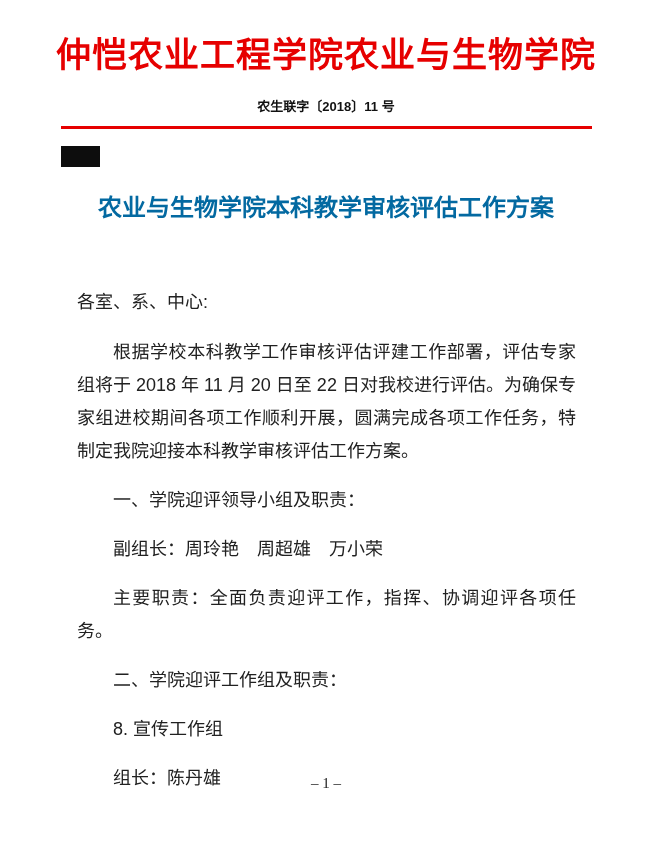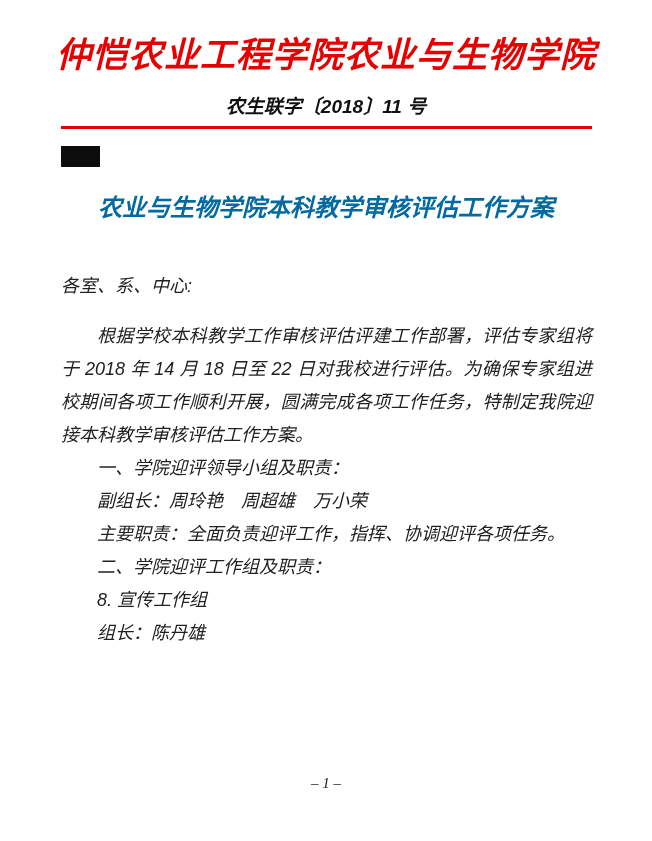--- a/index.html
+++ b/index.html
@@ -1,20 +1,20 @@
 <!DOCTYPE html>
 <html lang="zh-CN" style="--accent: #e60000; --text: #212121; --mark: #0d0d0d;"><head>
 <meta charset="utf-8">
 <style>
   :root{
     --accent:#e60000;
     --text:#212121;
     --mark:#0d0d0d;
   }
-  *{margin:0;padding:0;box-sizing:border-box;font-style:italic;}
+  *{margin:0;padding:0;box-sizing:border-box;}
   html,body{background:#ffffff;}
   .page{
     position:relative;
     width:652px;
     height:841px;
     margin:0 auto;
     background:#ffffff;
     overflow:hidden;
     font-family:"Liberation Sans","DejaVu Sans",sans-serif;
   }
@@ -29,21 +29,21 @@
     line-height:46px;
     letter-spacing:1px;
     color:var(--accent);
     white-space:nowrap;
   }
   .doc-number{
     position:absolute;
     top:96px; left:0;
     width:100%;
     text-align:center;
-    font-size:19px;
+    font-size:13px;
     line-height:22px;
     font-weight:600;
     color:#111111;
   }
   .red-rule{
     position:absolute;
     top:126px; left:61px;
     width:531px; height:3px;
     background:var(--accent);
   }
@@ -67,21 +67,21 @@
   }
   .content{
     position:absolute;
     top:270px; left:61px;
     width:531px;
     font-size:18px;
     line-height:33px;
     color:var(--text);
     text-align:justify;
   }
-  .content p{margin:0;}
+  .content p{margin:16px;}
   .content p.indent{text-indent:2em;}
   .content p.gap-top{margin-top:17px;}
   .footer{
     position:absolute;
     top:773px; left:0;
     width:100%;
     text-align:center;
     font-family:"Liberation Serif","DejaVu Serif",serif;
     font-size:15px;
     line-height:20px;
@@ -99,21 +99,21 @@
 
   <div class="red-rule"></div>
 
   <div class="black-mark"></div>
 
   <div class="doc-title">农业与生物学院本科教学审核评估工作方案</div>
 
   <div class="content">
     <p>各室、系、中心:</p>
 
-  <p class="indent gap-top">根据学校本科教学工作审核评估评建工作部署，评估专家组将于 2018 年 14 月 18 日至 22 日对我校进行评估。为确保专家组进校期间各项工作顺利开展，圆满完成各项工作任务，特制定我院迎接本科教学审核评估工作方案。</p>
+  <p class="indent gap-top">根据学校本科教学工作审核评估评建工作部署，评估专家组将于 2018 年 11 月 20 日至 22 日对我校进行评估。为确保专家组进校期间各项工作顺利开展，圆满完成各项工作任务，特制定我院迎接本科教学审核评估工作方案。</p>
       <p class="indent">一、学院迎评领导小组及职责：</p>
       <p class="indent">副组长：周玲艳　周超雄　万小荣</p>
       <p class="indent">主要职责：全面负责迎评工作，指挥、协调迎评各项任务。</p>
       <p class="indent">二、学院迎评工作组及职责：</p>
       <p class="indent">8. 宣传工作组</p>
       <p class="indent">组长：陈丹雄</p>
     </div>
 
   <div class="footer">– 1 –</div>
 

